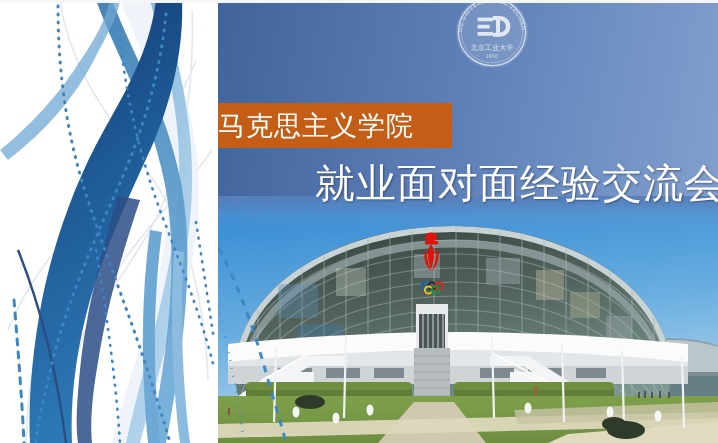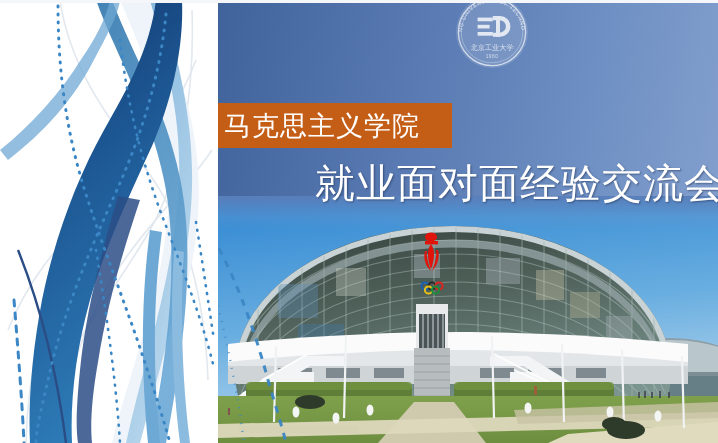--- a/index.html
+++ b/index.html
@@ -68,21 +68,21 @@
     height: 45px;
     background: #c45d16;
     z-index: 14;
     display: flex;
     align-items: center;
   }
   #banner .label {
     color: #ffffff;
     font-size: 27px;
     letter-spacing: 1px;
-    padding-left: 6px;
+    padding-left: 0;
     line-height: 1;
     white-space: nowrap;
     font-family: "DejaVu Sans", "Liberation Sans", sans-serif;
   }
 
   
   #subtitle {
     position: absolute;
     left: 97px;
     top: 163px;

